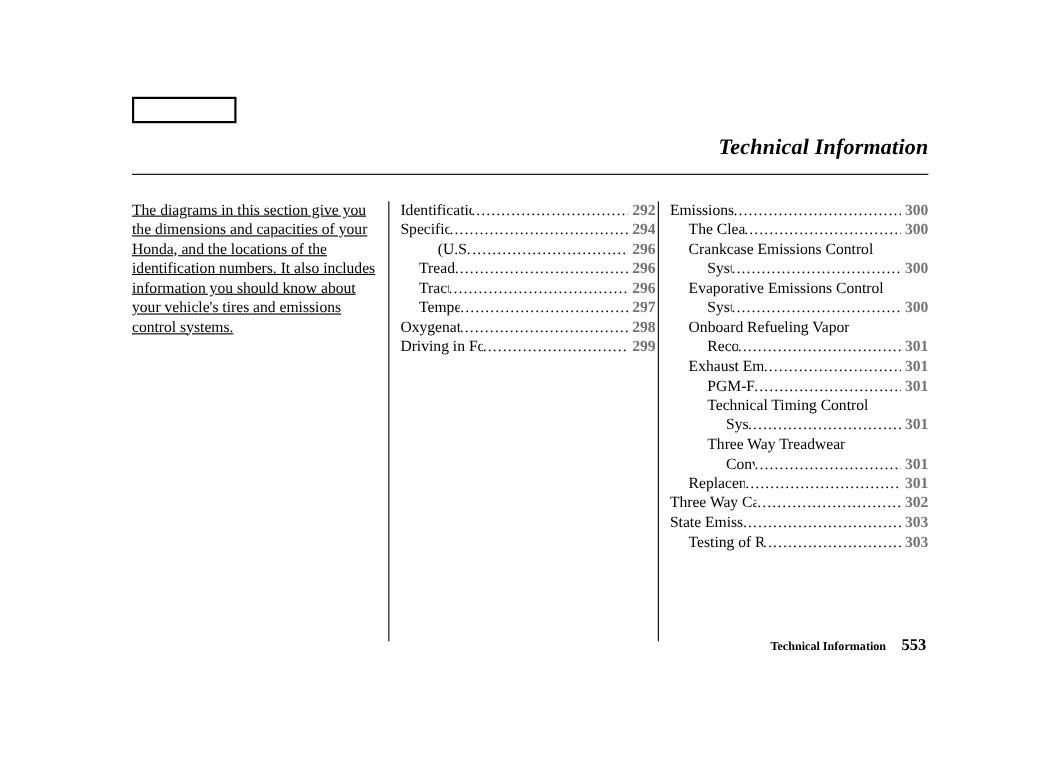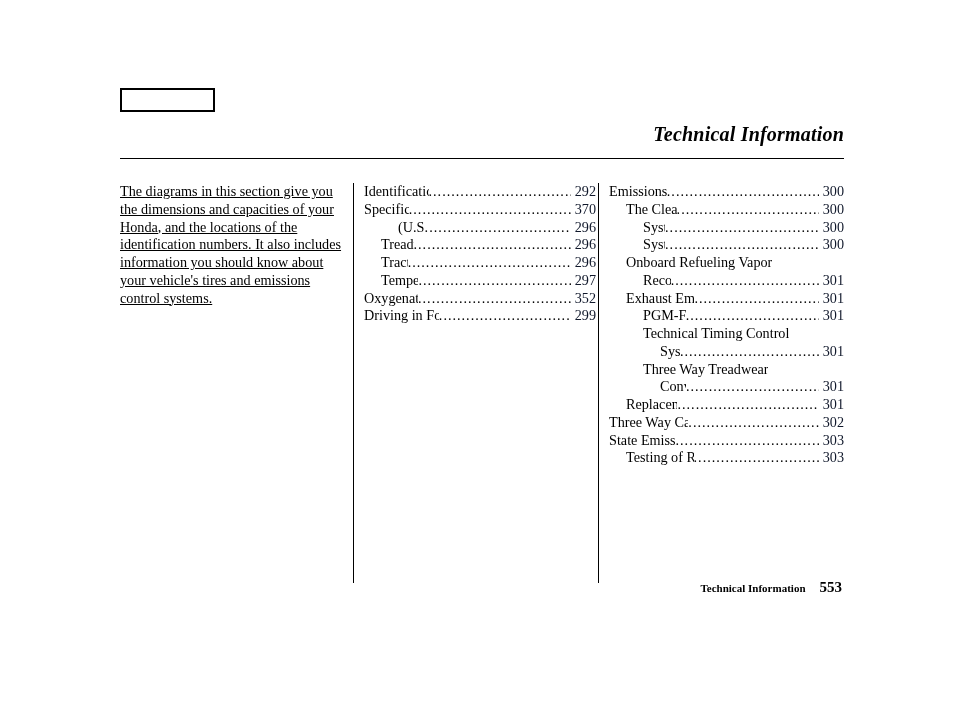--- a/index.html
+++ b/index.html
@@ -82,23 +82,24 @@
     flex: 1 1 auto;
     overflow: hidden;
     letter-spacing: 1px;
     color: #000;
     min-width: 4px;
   }
   .toc-leader::after {
     content: "................................................................";
   }
   .toc-page {
-    color: #0f172a;
+    color: #737373;
     padding-left: 4px;
     flex-shrink: 0;
+    font-weight: bold;
   }
   .ind1 { padding-left: 17px; }
   .ind2 { padding-left: 34px; }
   .ind3 { padding-left: 51px; }
   .footer {
     position: absolute;
     bottom: 114px;
     right: 112px;
     display: flex;
     align-items: baseline;
@@ -132,21 +133,21 @@
 
     <div class="col2" id="col2">
         <div class="toc-line">
           <span class="toc-label">Identification Numbers</span>
           <span class="toc-leader"></span>
           <span class="toc-page">292</span>
         </div>
         <div class="toc-line">
           <span class="toc-label">Specifications</span>
           <span class="toc-leader"></span>
-          <span class="toc-page">370</span>
+          <span class="toc-page">294</span>
         </div>
         <div class="toc-line ind2">
           <span class="toc-label">(U.S. Cars)</span>
           <span class="toc-leader"></span>
           <span class="toc-page">296</span>
         </div>
         <div class="toc-line ind1">
           <span class="toc-label">Treadwear</span>
           <span class="toc-leader"></span>
           <span class="toc-page">296</span>
@@ -157,44 +158,50 @@
           <span class="toc-page">296</span>
         </div>
         <div class="toc-line ind1">
           <span class="toc-label">Temperature</span>
           <span class="toc-leader"></span>
           <span class="toc-page">297</span>
         </div>
         <div class="toc-line">
           <span class="toc-label">Oxygenated Fuels</span>
           <span class="toc-leader"></span>
-          <span class="toc-page">352</span>
+          <span class="toc-page">298</span>
         </div>
         <div class="toc-line">
           <span class="toc-label">Driving in Foreign Countries</span>
           <span class="toc-leader"></span>
           <span class="toc-page">299</span>
         </div>
       </div>
 
     <div class="col3" id="col3">
         <div class="toc-line">
           <span class="toc-label">Emissions Controls</span>
           <span class="toc-leader"></span>
           <span class="toc-page">300</span>
         </div>
         <div class="toc-line ind1">
           <span class="toc-label">The Clean Air Act</span>
           <span class="toc-leader"></span>
           <span class="toc-page">300</span>
         </div>
+        <div class="toc-line ind1">
+          <span class="toc-label">Crankcase Emissions Control</span>
+        </div>
         <div class="toc-line ind2">
           <span class="toc-label">System</span>
           <span class="toc-leader"></span>
           <span class="toc-page">300</span>
+        </div>
+        <div class="toc-line ind1">
+          <span class="toc-label">Evaporative Emissions Control</span>
         </div>
         <div class="toc-line ind2">
           <span class="toc-label">System</span>
           <span class="toc-leader"></span>
           <span class="toc-page">300</span>
         </div>
         <div class="toc-line ind1">
           <span class="toc-label">Onboard Refueling Vapor</span>
         </div>
         <div class="toc-line ind2">

